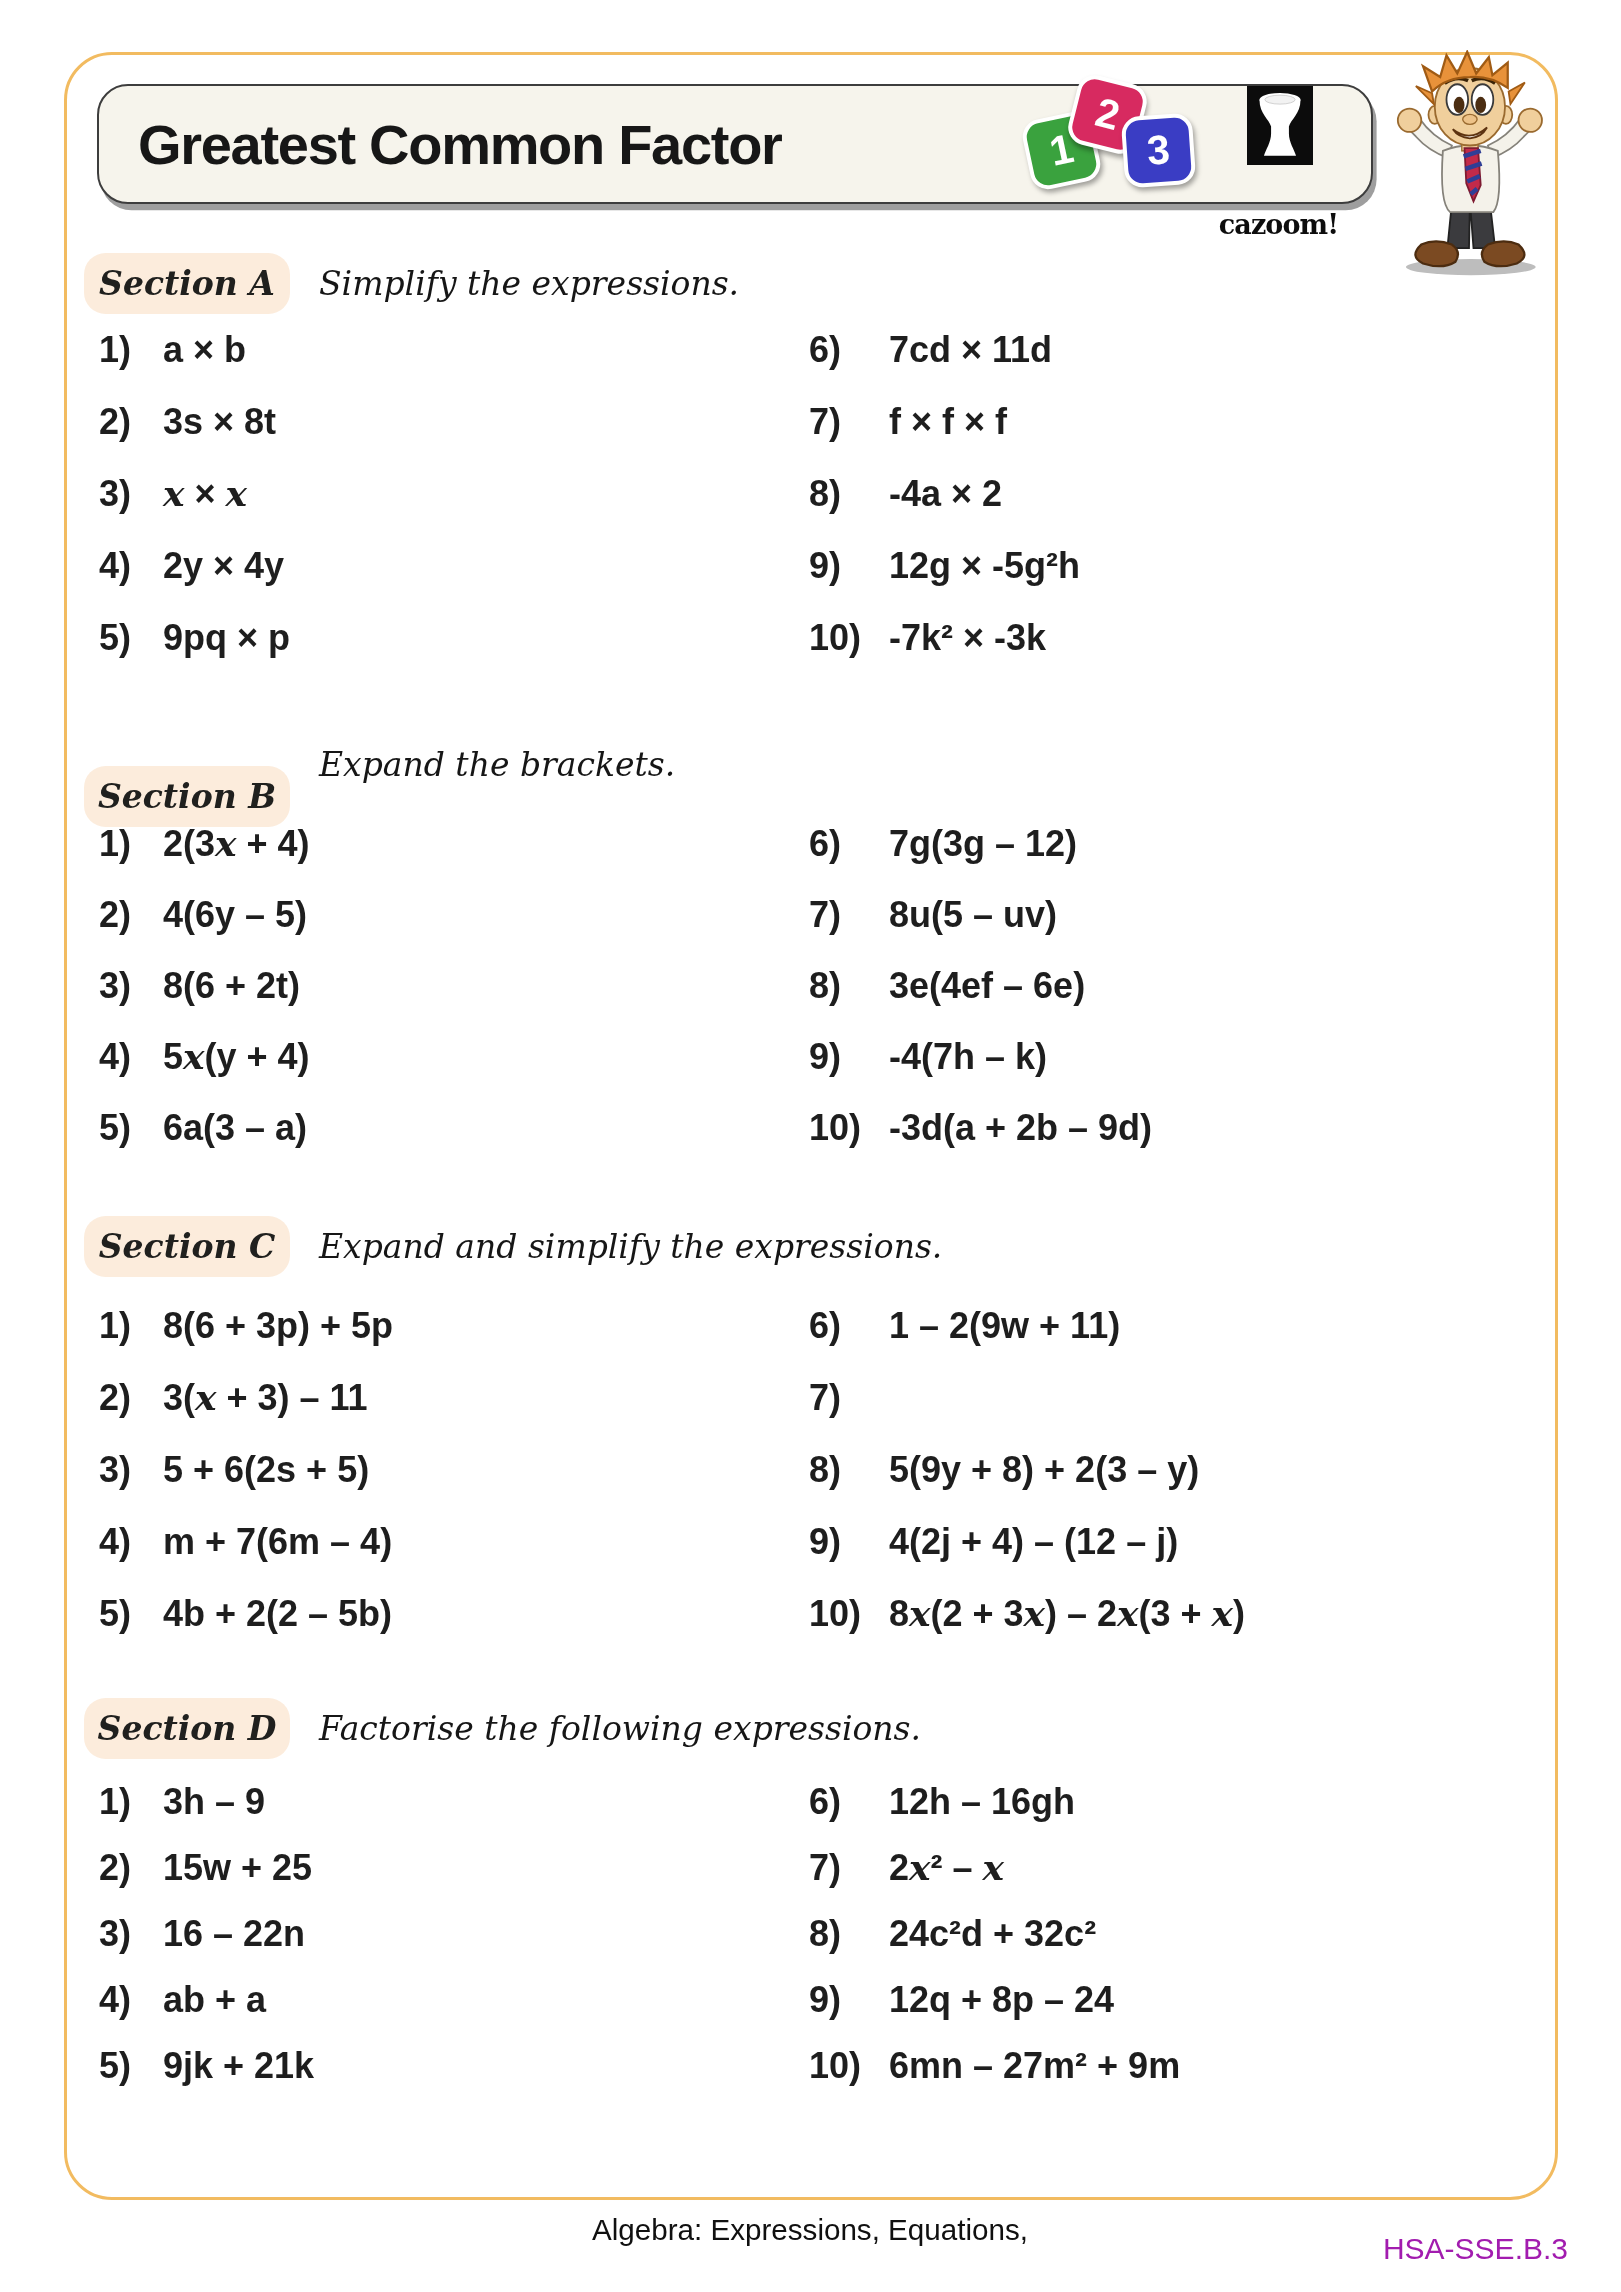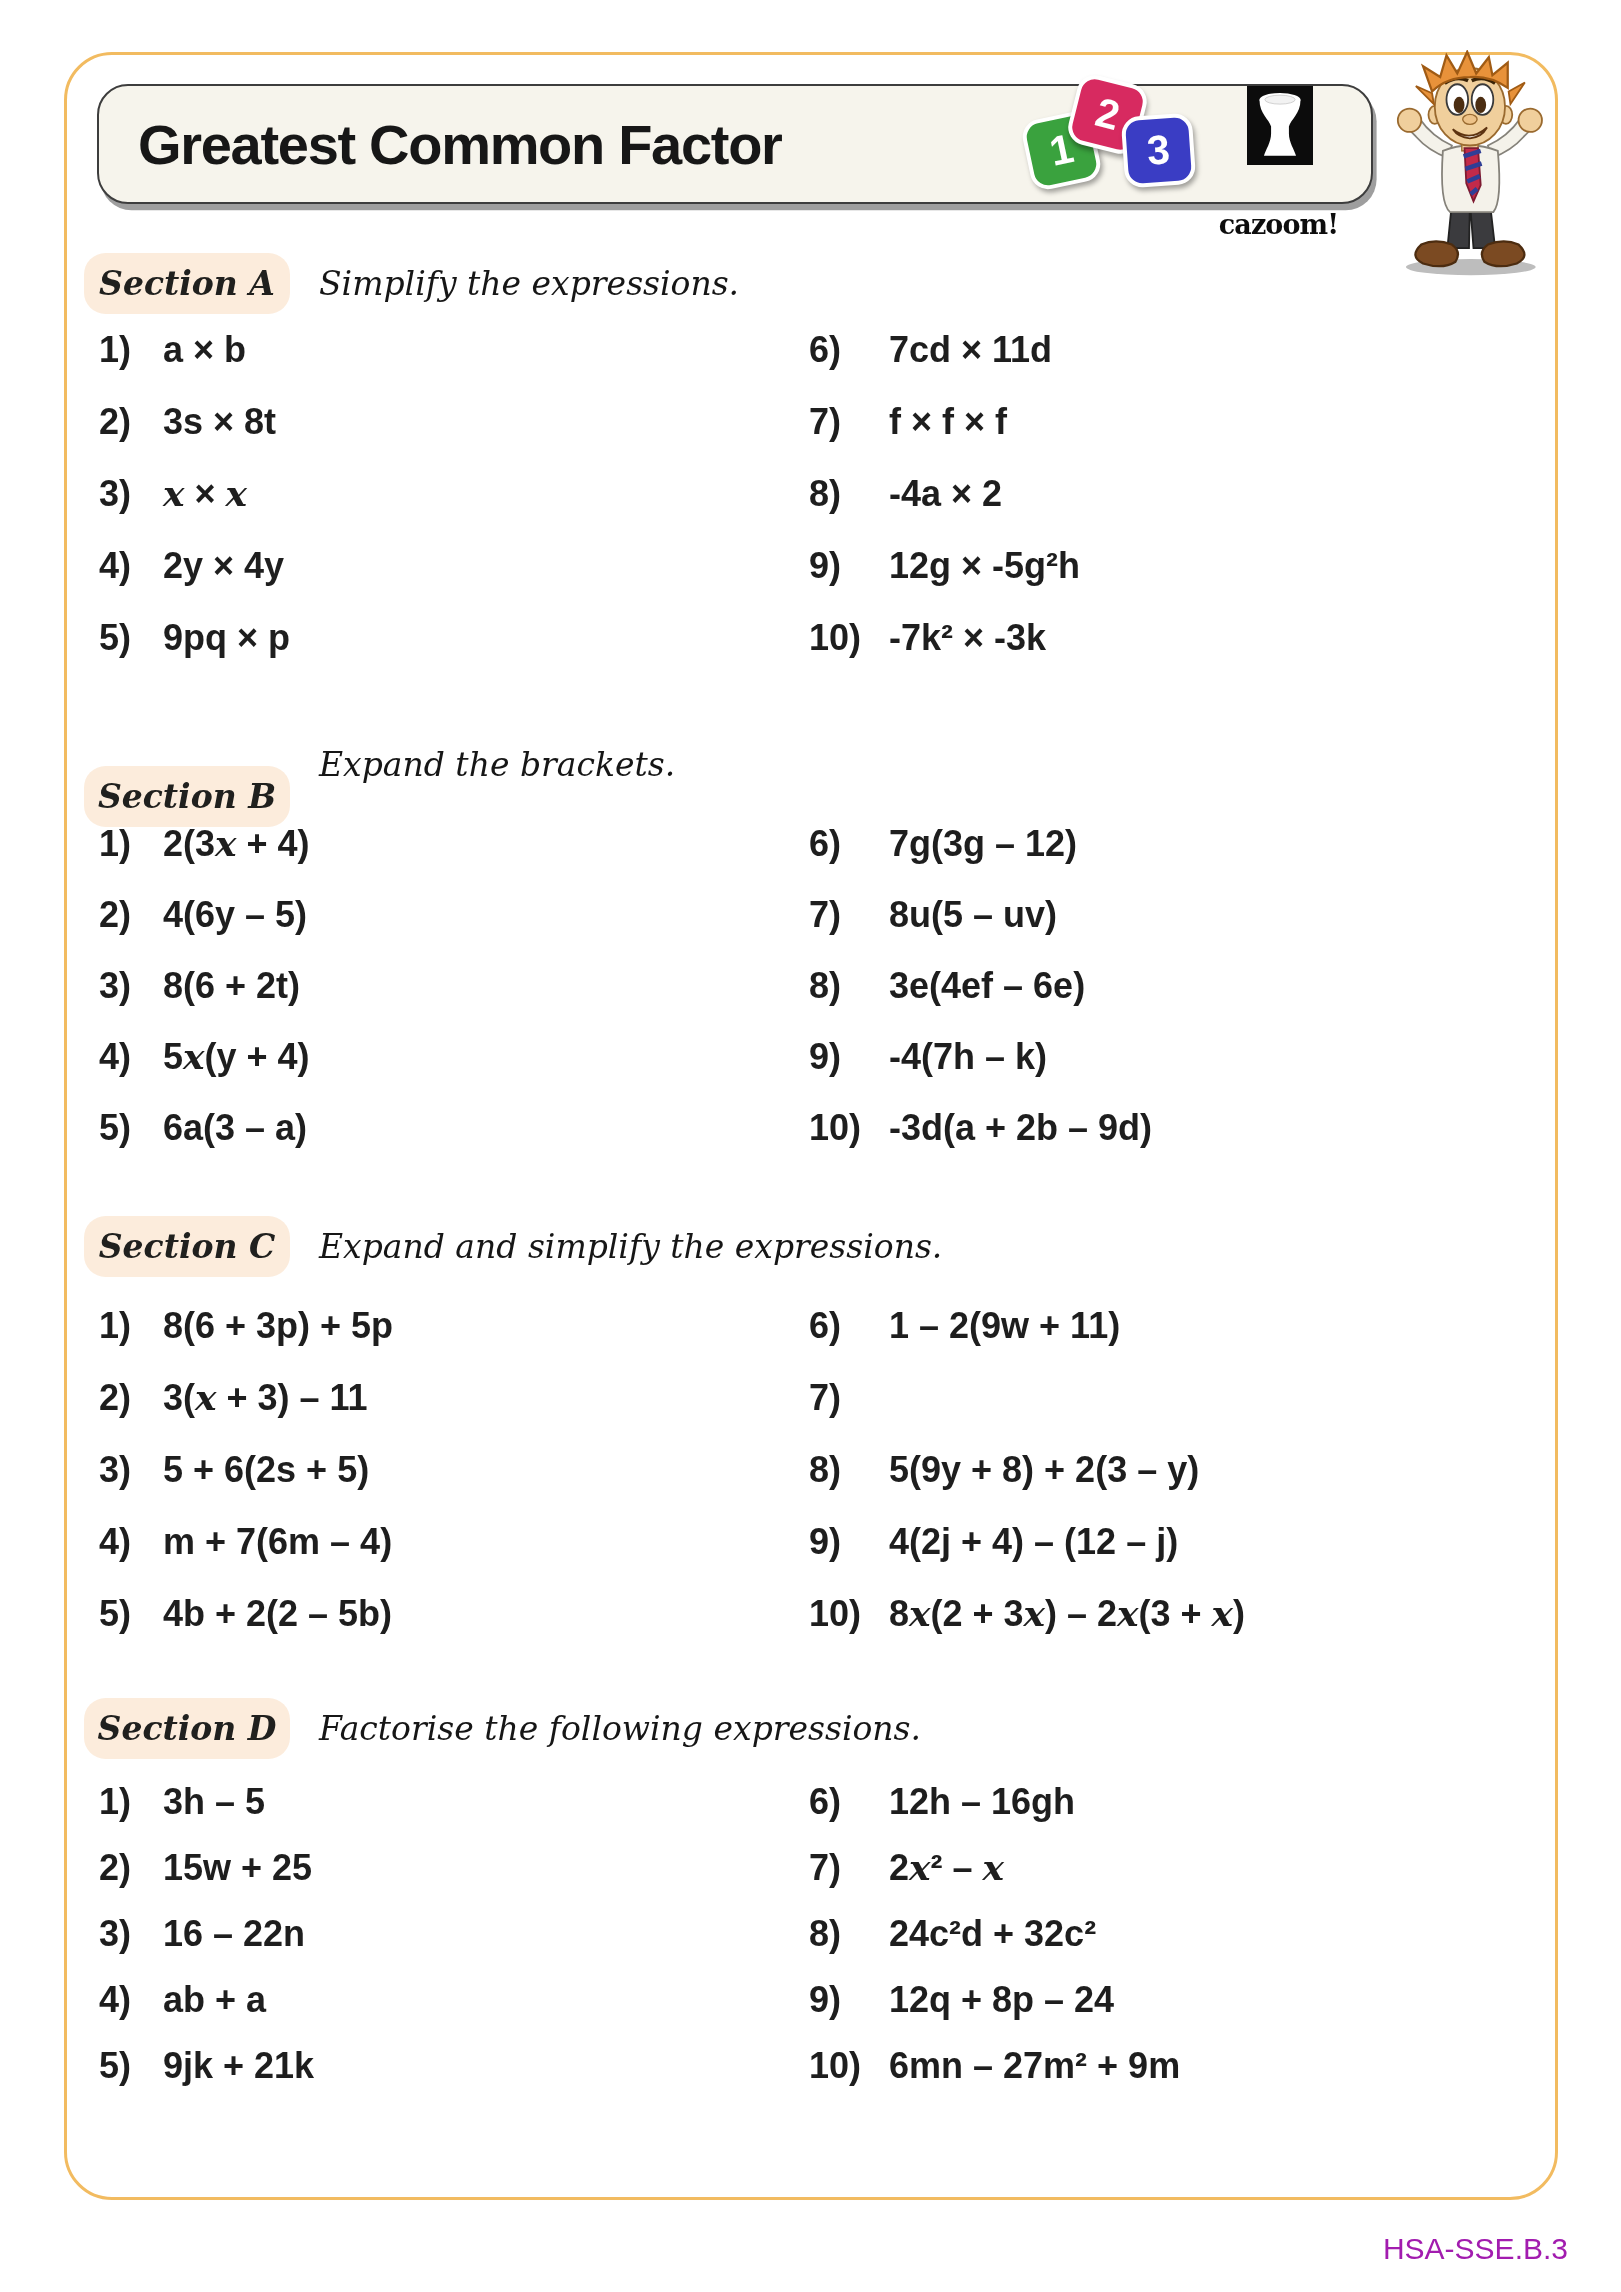--- a/index.html
+++ b/index.html
@@ -264,21 +264,21 @@
       </div>
     </div>
 
   <div class="pill" style="top:1698px">
     <span>Section D</span>
   </div>
   <div class="instruction" style="top:1698px">Factorise the following expressions.</div>
   <div class="col col-l" style="top:1780px;gap:23px">
       <div class="item">
         <span class="num">1)</span>
-        <span class="expr">3h – 5</span>
+        <span class="expr">3h – 9</span>
       </div>
       <div class="item">
         <span class="num">2)</span>
         <span class="expr">15w + 25</span>
       </div>
       <div class="item">
         <span class="num">3)</span>
         <span class="expr">16 – 22n</span>
       </div>
       <div class="item">
@@ -307,17 +307,18 @@
         <span class="num">9)</span>
         <span class="expr">12q + 8p – 24</span>
       </div>
       <div class="item">
         <span class="num">10)</span>
         <span class="expr">6mn – 27m² + 9m</span>
       </div>
     </div>
 
   <div class="footer-center">
+    <div>Algebra: Expressions, Equations,</div>
   </div>
   <div class="footer-right">HSA-SSE.B.3</div>
 
 </div>
 
 
 </body></html>

